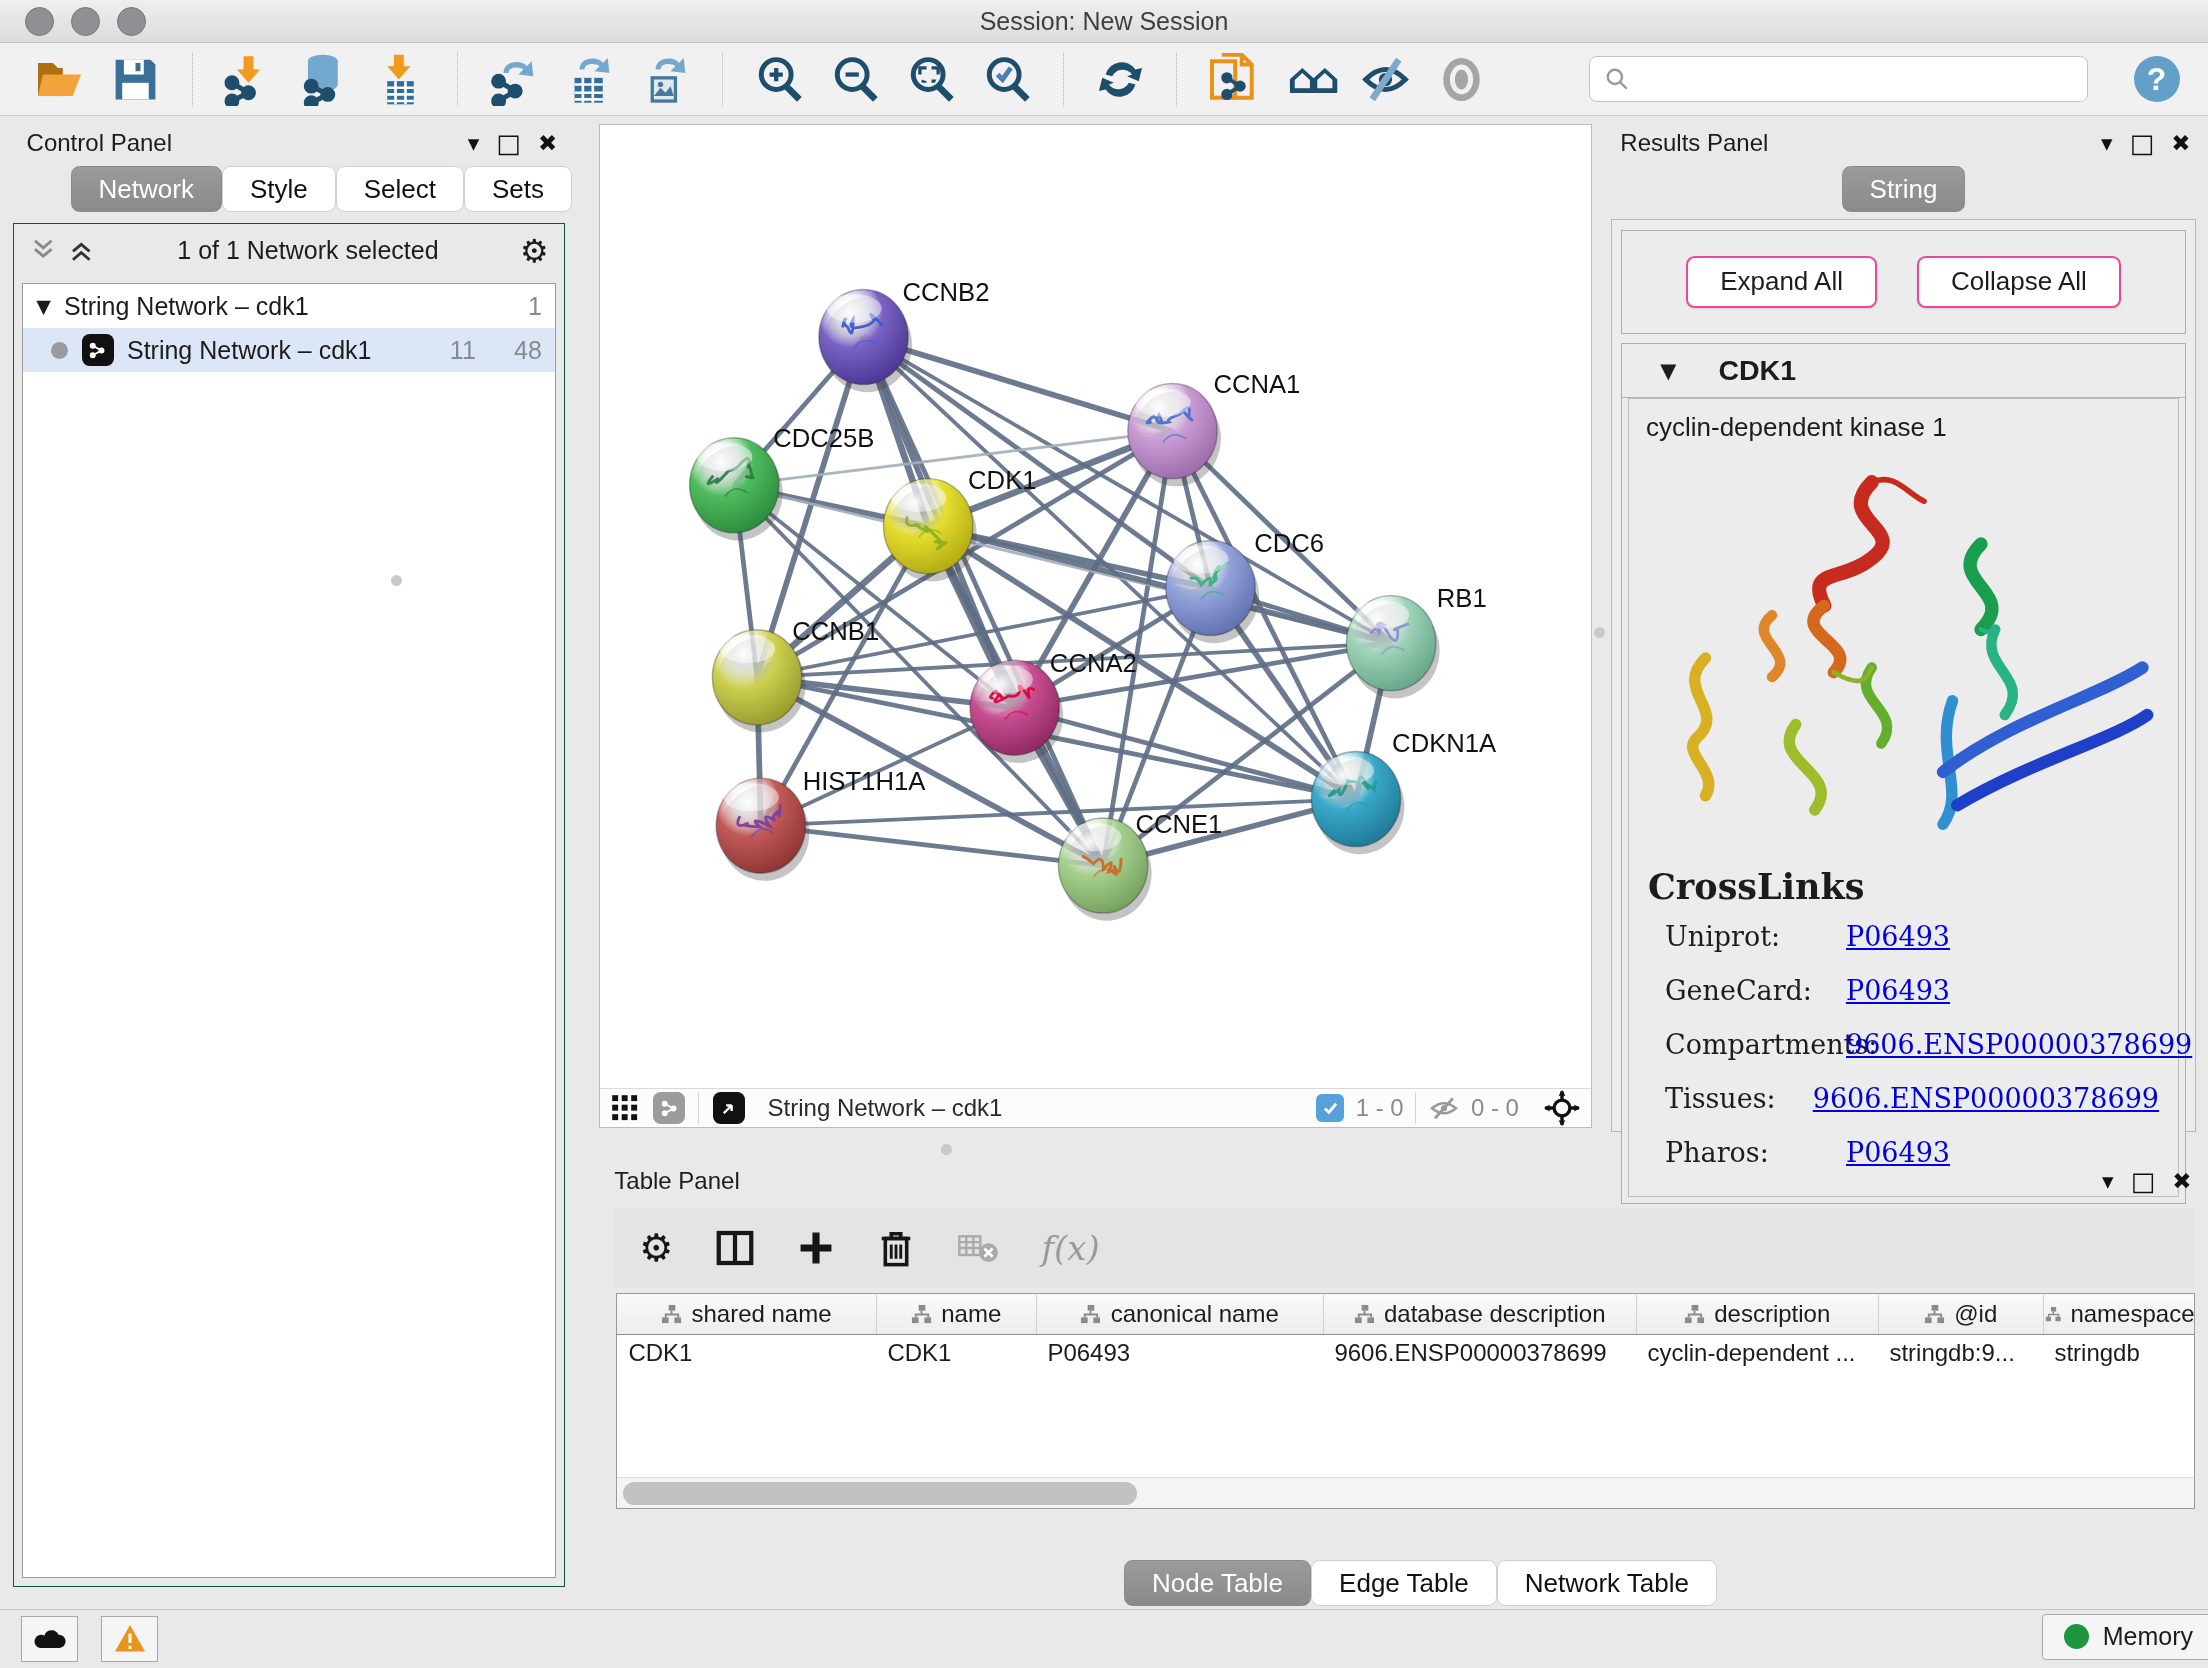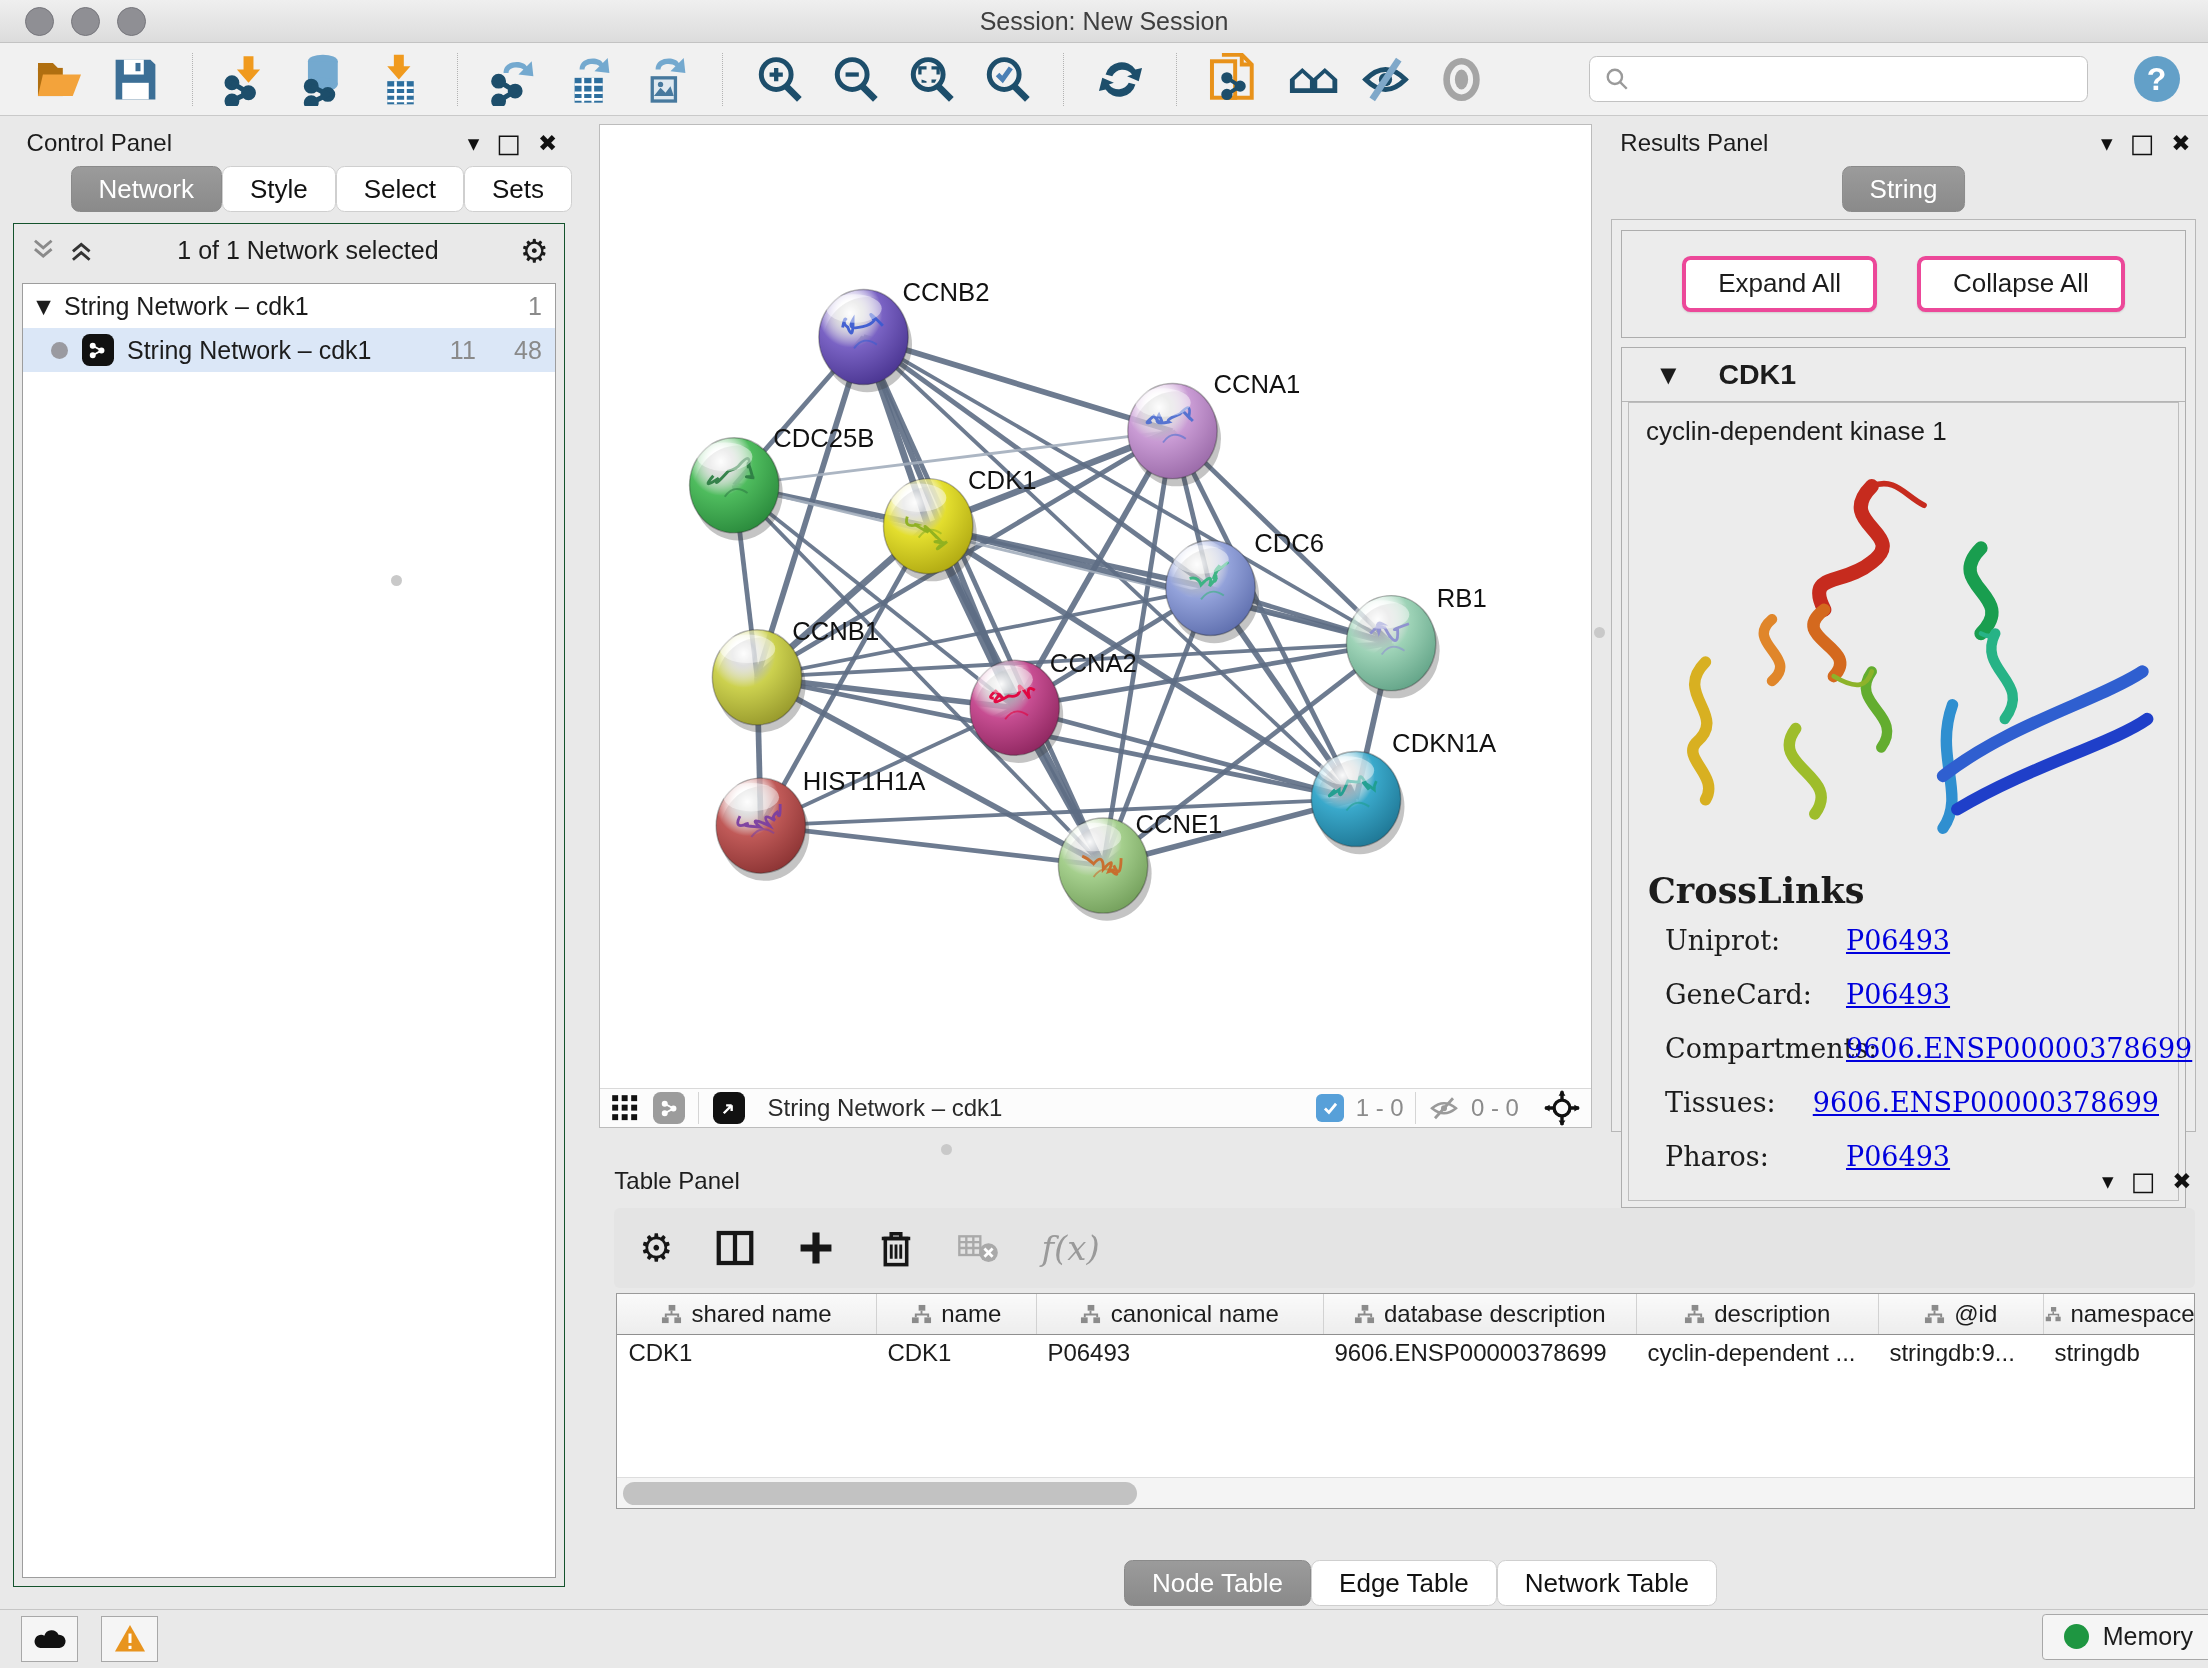--- a/index.html
+++ b/index.html
@@ -50,21 +50,21 @@
   .cv-sep{height:32px;border-left:1px solid #d5d5d5;}
   .cv-title{margin-left:9.5px;}
   .cv-right{margin-left:auto;display:flex;align-items:center;gap:11.4px;color:#8b8b8b;}
   .chk{width:28.5px;height:28.5px;border-radius:5.7px;background:#57a0d9;display:flex;align-items:center;justify-content:center;}
   
   .rpanel{left:1607px;top:124px;width:593px;height:1008px;}
   .r-tab{position:absolute;left:50%;transform:translateX(-50%);top:42px;}
   .r-body{position:absolute;left:3.8px;top:95px;right:3.8px;bottom:0;background:#ececec;border:1px solid #b7b7b7;}
   .r-box{margin:9.5px;border:1px solid #adadad;background:#ececec;}
   .r-btns{display:flex;justify-content:center;gap:40px;padding:25px 0;}
-  .r-btn{background:#fff;border:4px solid #ec4899;border-radius:8.6px;font-size:26px;padding:8.6px 32px;box-shadow:0 1px 1.9px rgba(0,0,0,.12);}
+  .r-btn{background:#fff;border:2px solid #ec4899;border-radius:8.6px;font-size:26px;padding:8.6px 32px;box-shadow:0 1px 1.9px rgba(0,0,0,.12);}
   .g-head{display:flex;align-items:center;height:53px;border-bottom:1px solid #b5b5b5;font-size:28.5px;font-weight:bold;}
   .g-inner{margin:0 5.7px 5.7px 5.7px;border:1px solid #bdbdbd;background:#ececec;min-height:704px;}
   .g-desc{font-size:26px;padding:13.3px 17px 5.7px 17px;}
   .xl{font-family:"DejaVu Serif","Liberation Serif",serif;padding:5.7px 19px;}
   .xl h3{font-size:35px;margin:9.5px 0 13.3px 0;}
   .xl-row{display:flex;font-size:27px;margin:0 0 23px 17px;}
   .xl-row .lab{width:181px;}
   .xl-row a{color:#0000dd;text-decoration:underline;}
   
   .tpanel{left:601px;top:1162px;width:1600px;height:388px;}

